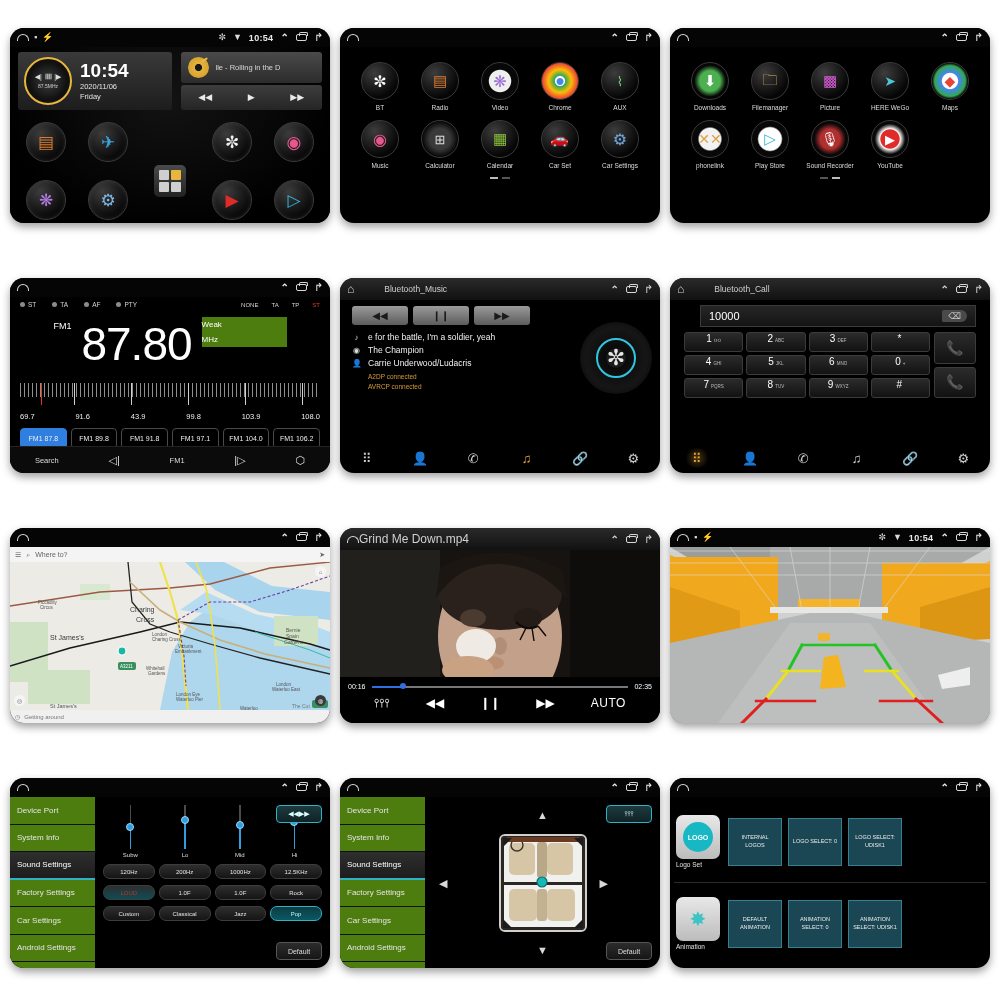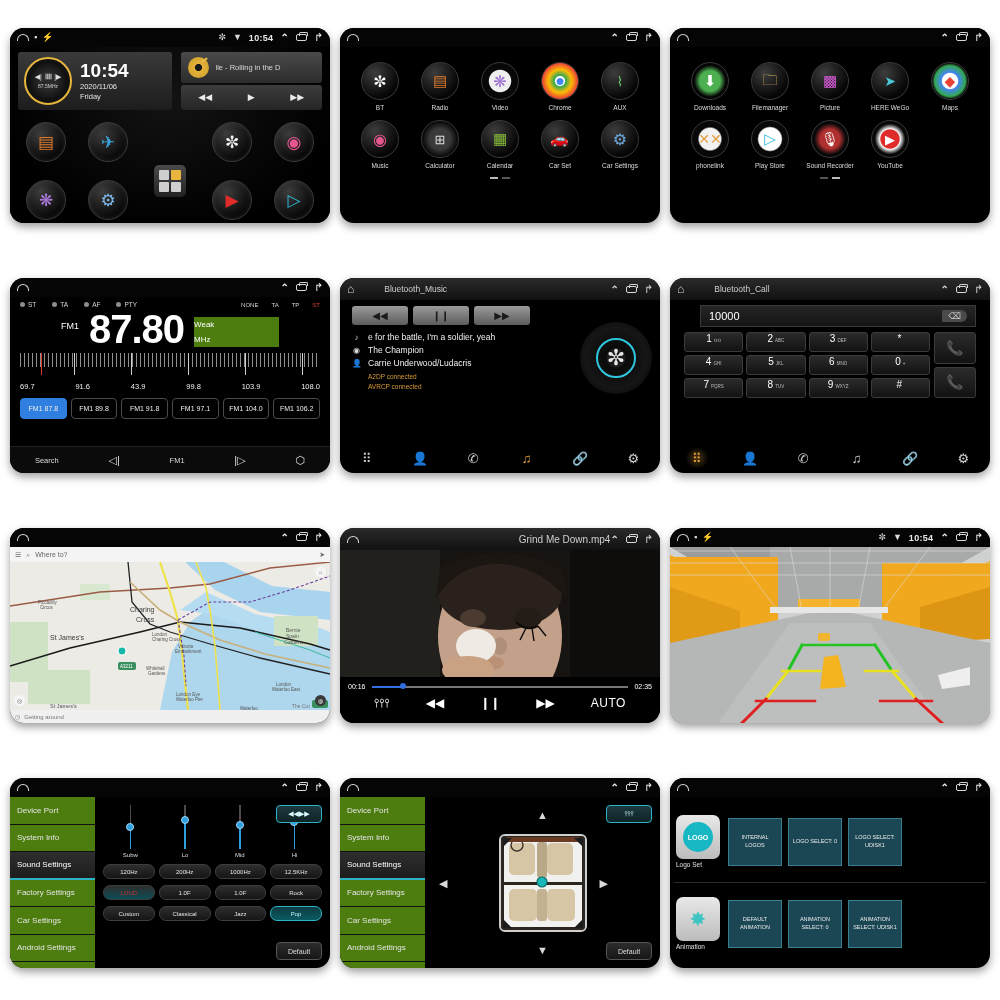--- a/index.html
+++ b/index.html
@@ -91,21 +91,21 @@
   
   .radio-body { height:calc(100% - 19px); padding:4px 10px 0; color:#fff; position:relative;}
   .rds { display:flex; font-size:6.5px; color:#d6d6d6; align-items:center; }
   .rds .grp { display:flex; gap:16px; }
   .rds .dot { display:inline-flex; align-items:center; gap:3px; }
   .rds .dot b { width:5px; height:5px; border-radius:50%; background:#8c8c8c; display:inline-block;}
   .rds .right2 { margin-left:auto; display:flex; gap:13px; font-size:6px;}
   .rds .redv { color:#e03a30; }
   .freqrow { display:flex; align-items:flex-start; justify-content:center; margin-top:1px;}
   .freqrow .band { font-size:9px; margin-top:12px; }
-  .freqrow .big { font-size:40px; font-weight:700; line-height:1; margin:0 10px; letter-spacing:-1px;}
+  .freqrow .big { font-size:46px; font-weight:400; line-height:1; margin:12px 10px; letter-spacing:-1px;}
   .freqrow .side { font-size:8px; margin-top:8px; line-height:1.9;}
   .dial { margin-top:4px; height:26px; position:relative;
           background:repeating-linear-gradient(90deg,#8f8f8f 0 1px, transparent 1px 4px);
           -webkit-mask-image:linear-gradient(#000 55%, transparent 55%);
           mask-image:linear-gradient(#000 55%, transparent 55%); }
   .dialwrap { position:relative; margin-top:3px; }
   .dialwrap .maj { position:absolute; top:0; width:1px; height:22px; background:#d0d0d0;}
   .dialwrap .ndl { position:absolute; top:0; width:1.4px; height:22px; background:#e0372b; left:7%;}
   .scale { display:flex; justify-content:space-between; font-size:7.5px; color:#eee; margin-top:3px;}
   .presets { display:flex; gap:4px; margin-top:7px; }
@@ -715,21 +715,21 @@
     </div>
     <div class="mapfoot">
       <span>◷</span>
       <span>Getting around</span>
     </div>
   </div>
 
   <div class="panel">
     <div class="title-bar">
       <span class="home-ic"></span>
-      <span style="flex:1;text-align:right;font-size:10px;">Grind Me Down.mp4</span>
+      <span style="flex:1;text-align:left;font-size:12px;">Grind Me Down.mp4</span>
       <span style="display:flex;gap:7px;align-items:center">
         <span class="chev">⌃</span>
         <span class="rect-ic"></span>
         <span class="back-ic">↰</span>
       </span>
     </div>
     <div class="vidarea">
       <svg width="320" height="127" viewBox="0 0 320 127">
         <rect width="320" height="127" fill="#171311"></rect>
         <rect x="0" y="0" width="100" height="127" fill="#22201d"></rect>

